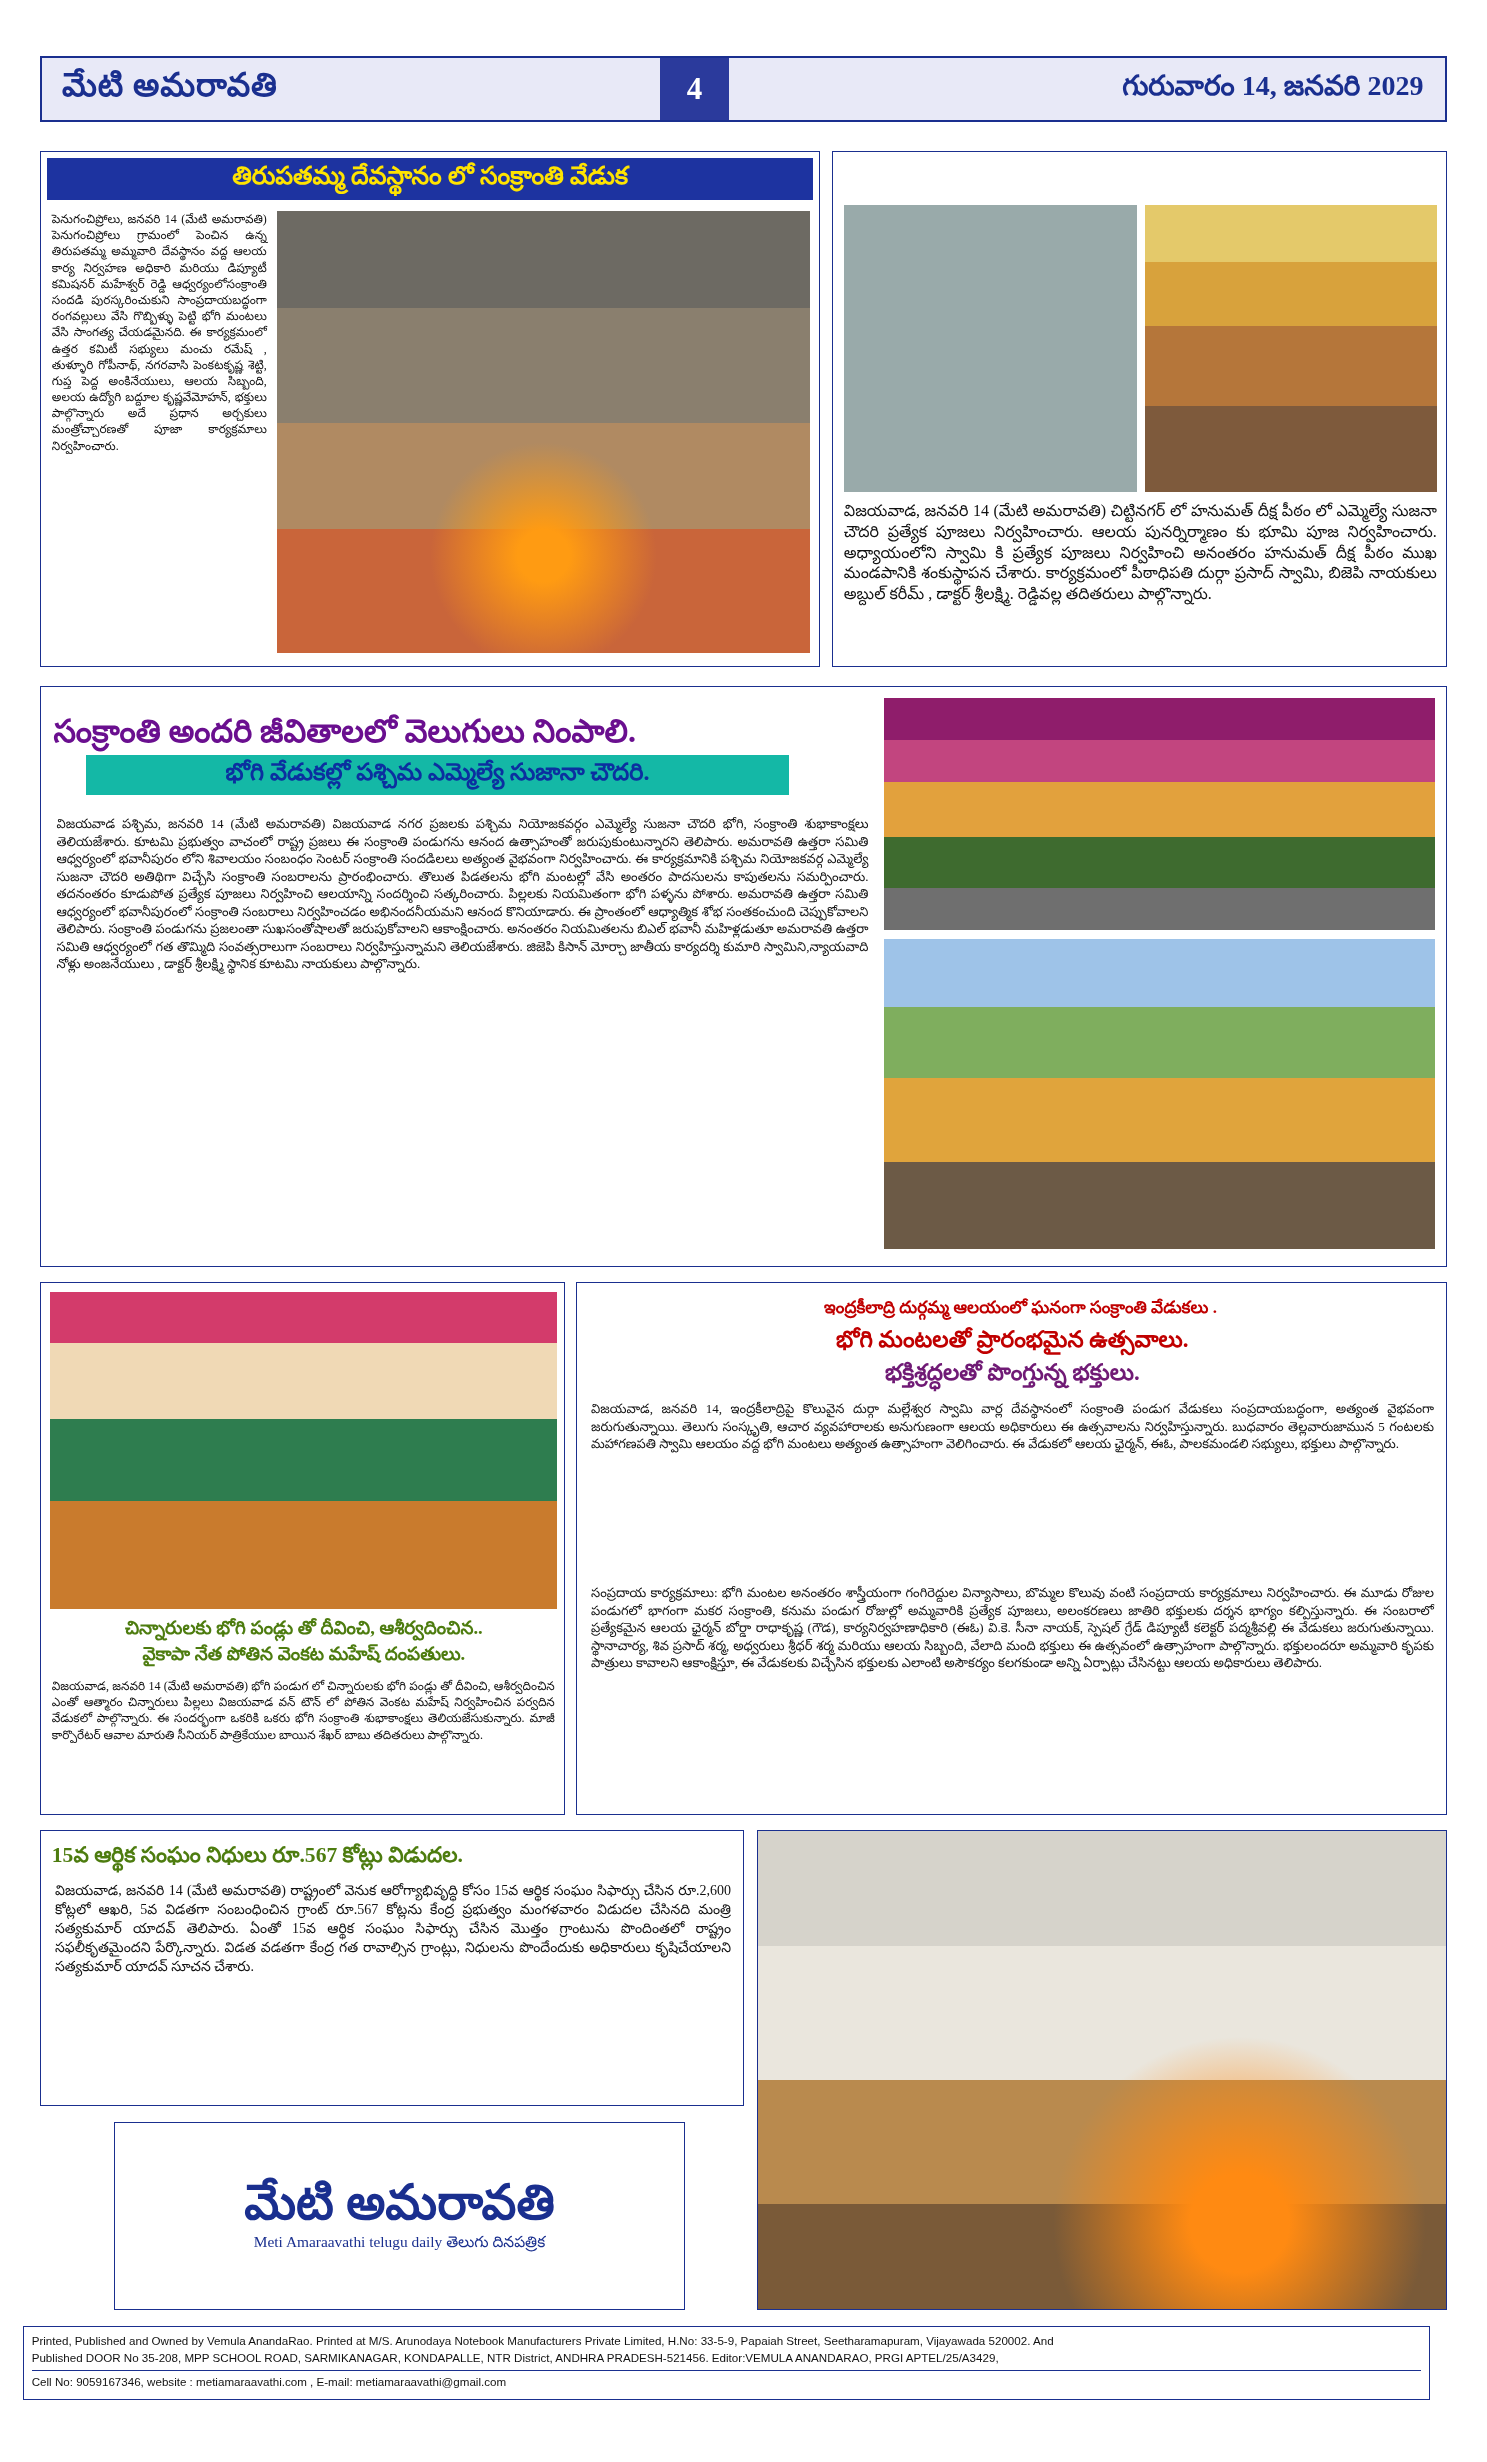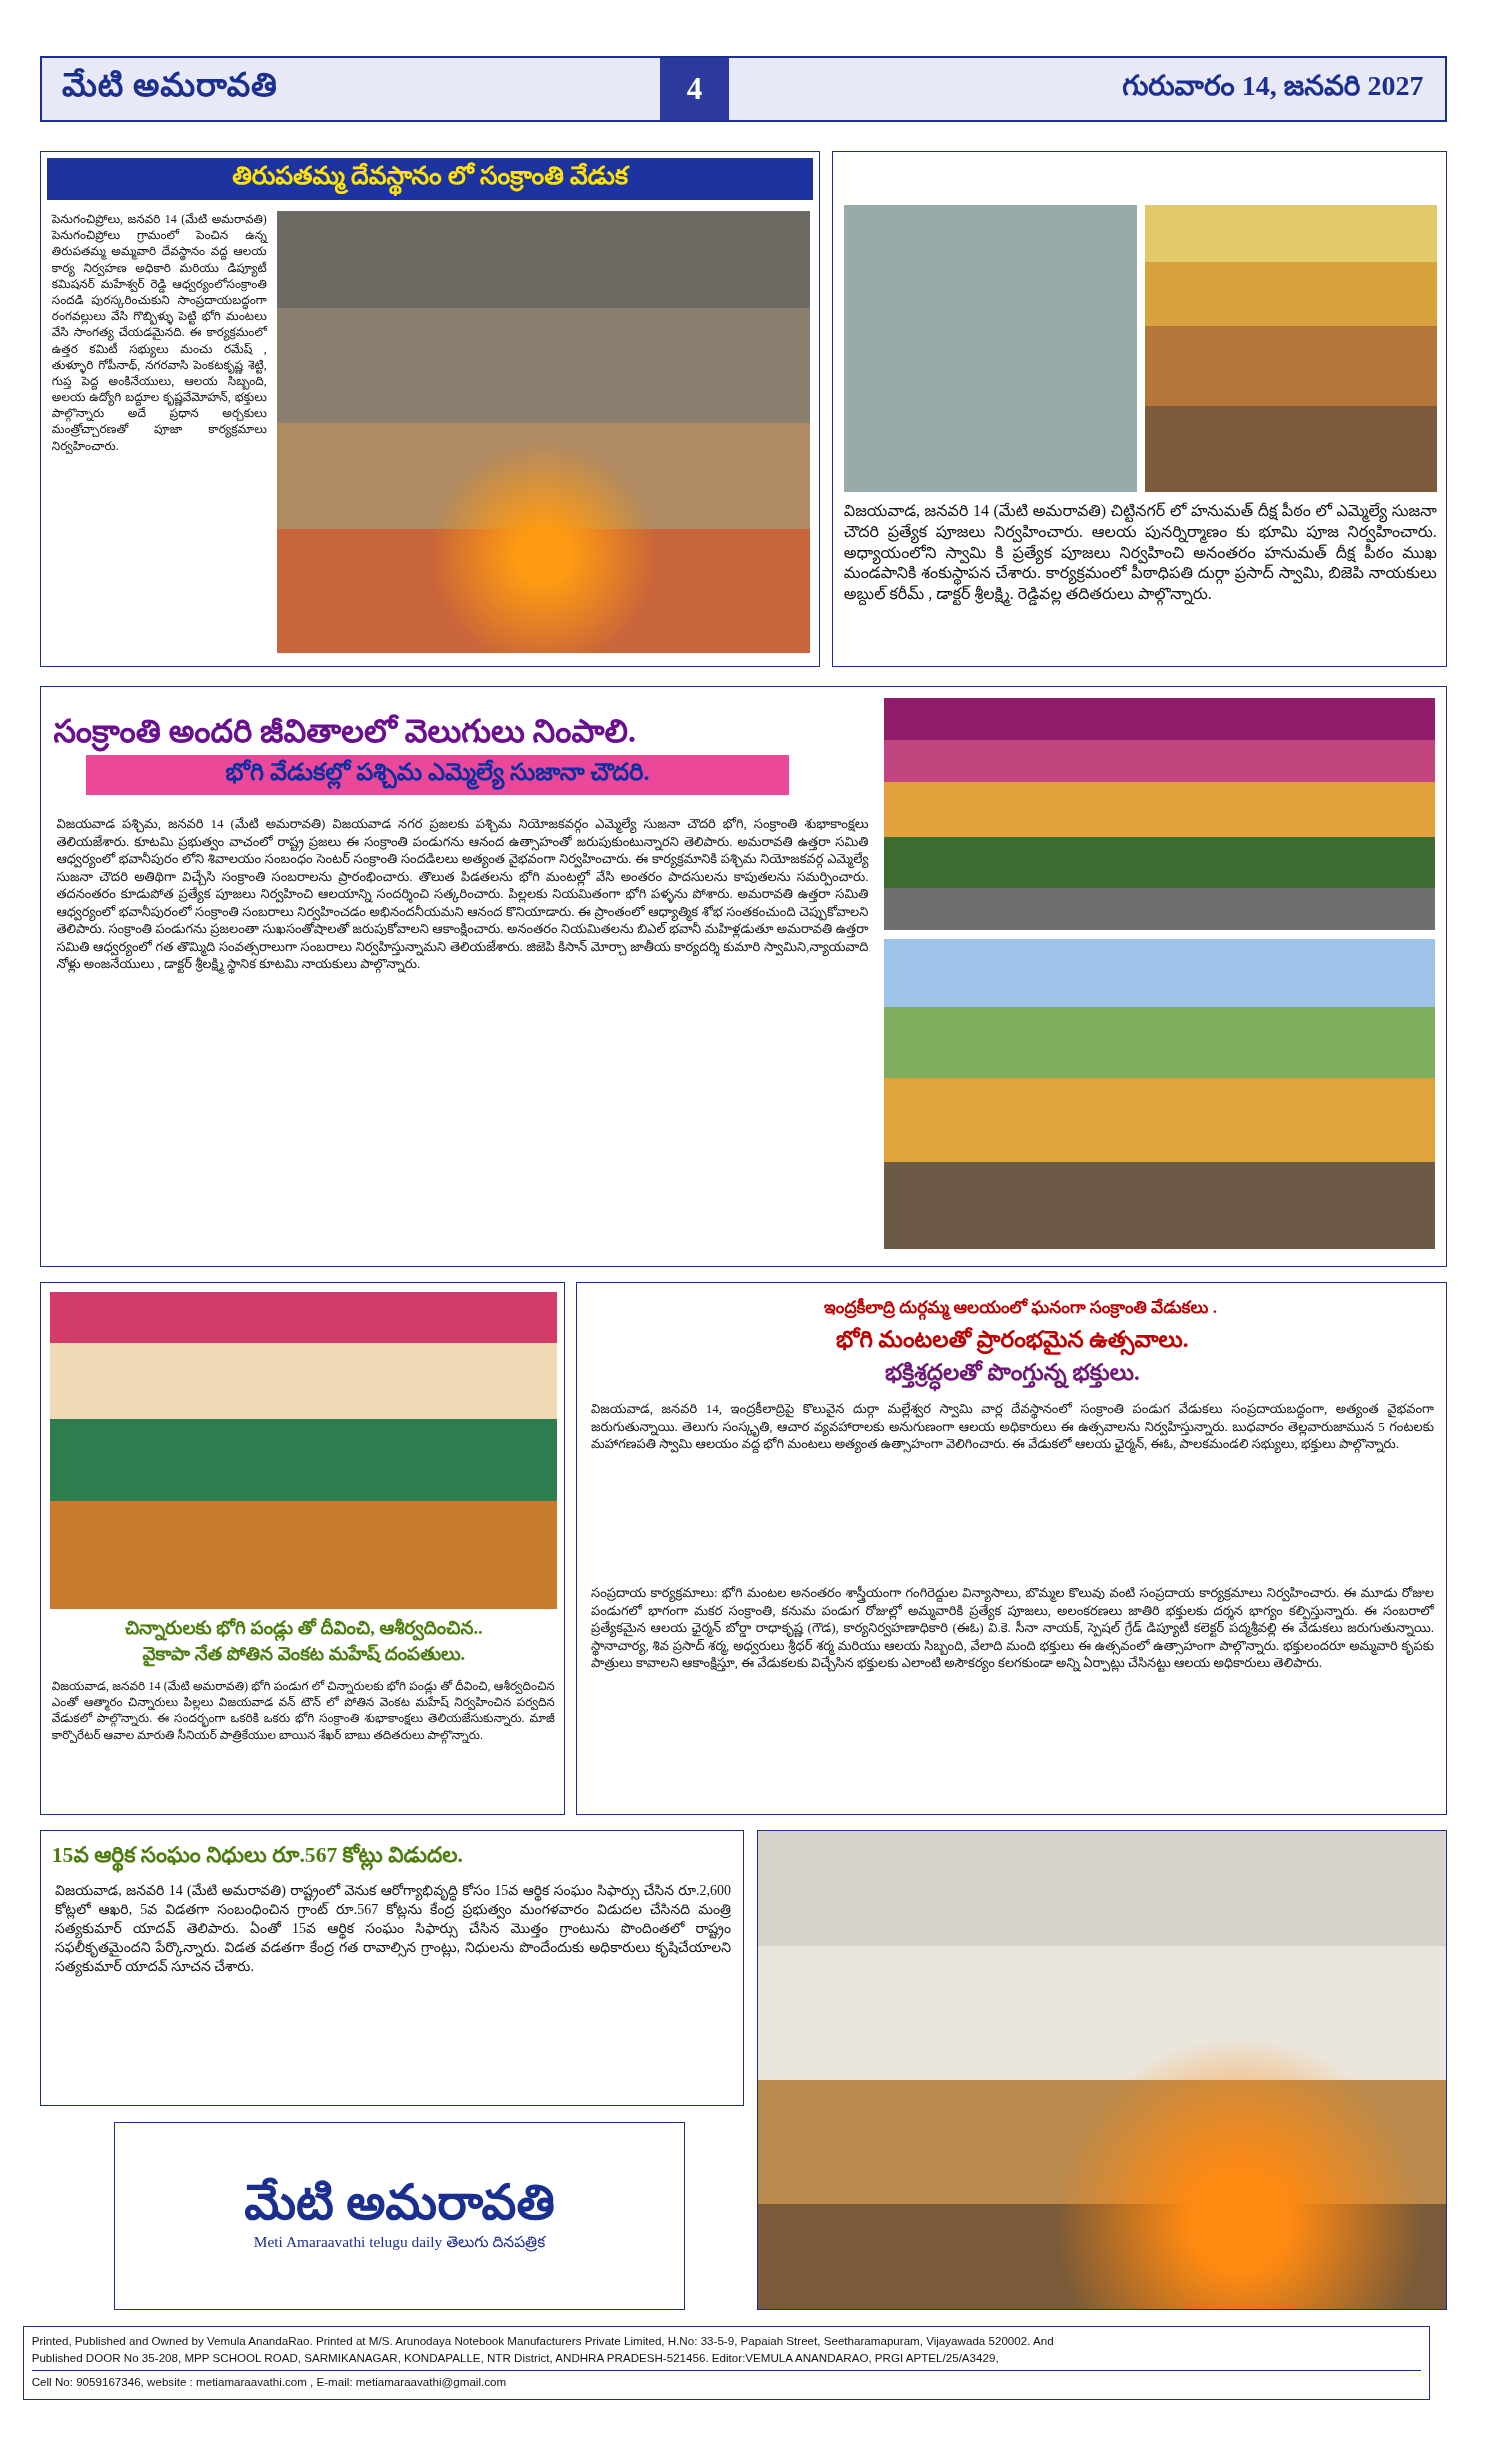--- a/index.html
+++ b/index.html
@@ -53,21 +53,21 @@
 
   
   .box { position: absolute; border: 1.5px solid #1a2f8f; background: #fff; }
   .headline-bar {
     display: flex; align-items: center; justify-content: center;
     text-align: center;
     font-family: "Liberation Serif", serif;
     font-weight: bold;
   }
   .hl-blue { background: #1d33a0; color: #ffe400; }
-  .hl-yellow { background: #ec4899; color: #0b2fa0; }
+  .hl-yellow { background: #14b8a6; color: #0b2fa0; }
   .hl-red { color: #c00000; }
   .hl-purple { color: #6a0f8f; }
   .hl-green { color: #701a75; }
   .hl-darkblue { color: #4d7c0f; }
 
   .body-text {
     font-family: "Liberation Serif", serif;
     color: #111;
     text-align: justify;
     line-height: 1.35;
@@ -139,21 +139,21 @@
   .footer .line3 { border-top:0.8px solid #1a2f8f; margin-top:3.1px; padding-top:3.1px; }
 </style>
 </head>
 <body>
 
 <div class="page">
 
   <div class="masthead">
     <div class="masthead-logo">మేటి అమరావతి</div>
     <div class="masthead-pageno">4</div>
-    <div class="masthead-date">గురువారం 14, జనవరి 2027</div>
+    <div class="masthead-date">గురువారం 14, జనవరి 2029</div>
   </div>
 
   <div class="box" style="left:40px; top:151px; width:780px; height:516px;padding-left:40px;">
     <div class="headline-bar hl-blue" style="position:absolute; left:6.2px; top:6.2px; width:766px; height:42px; font-size:25px;">తిరుపతమ్మ దేవస్థానం లో సంక్రాంతి వేడుక</div>
     <div class="body-text" style="position:absolute; left:10.8px; top:59px; width:215px; height:440px; font-size:12px;">పెనుగంచిప్రోలు, జనవరి 14 (మేటి అమరావతి) పెనుగంచిప్రోలు గ్రామంలో పెంచిన ఉన్న తిరుపతమ్మ అమ్మవారి దేవస్థానం వద్ద ఆలయ కార్య నిర్వహణ అధికారి మరియు డిప్యూటీ కమిషనర్ మహేశ్వర్ రెడ్డి ఆధ్వర్యంలోసంక్రాంతి సందడి పురస్కరించుకుని సాంప్రదాయబద్ధంగా రంగవల్లులు వేసి గొబ్బిళ్ళు పెట్టి భోగి మంటలు వేసి సాంగత్య చేయడమైనది. ఈ కార్యక్రమంలో ఉత్తర కమిటీ సభ్యులు మంచు రమేష్ , తుళ్ళూరి గోపీనాథ్, నగరవాసి పెంకటకృష్ణ శెట్టి, గుప్త పెద్ద అంకినేయులు, ఆలయ సిబ్బంది, అలయ ఉద్యోగి బద్దూల కృష్ణవేమోహన్, భక్తులు పాల్గొన్నారు అదే ప్రధాన అర్చకులు మంత్రోచ్చారణతో పూజా కార్యక్రమాలు నిర్వహించారు.</div>
     <div class="photo p1" style="position:absolute; left:236px; top:59px; width:533px; height:442px;"></div>
   </div>
 
   <div class="box" style="left:832px; top:151px; width:615px; height:516px;">
     <div class="photo p2" style="position:absolute; left:10.8px; top:53px; width:293px; height:287px;"></div>

